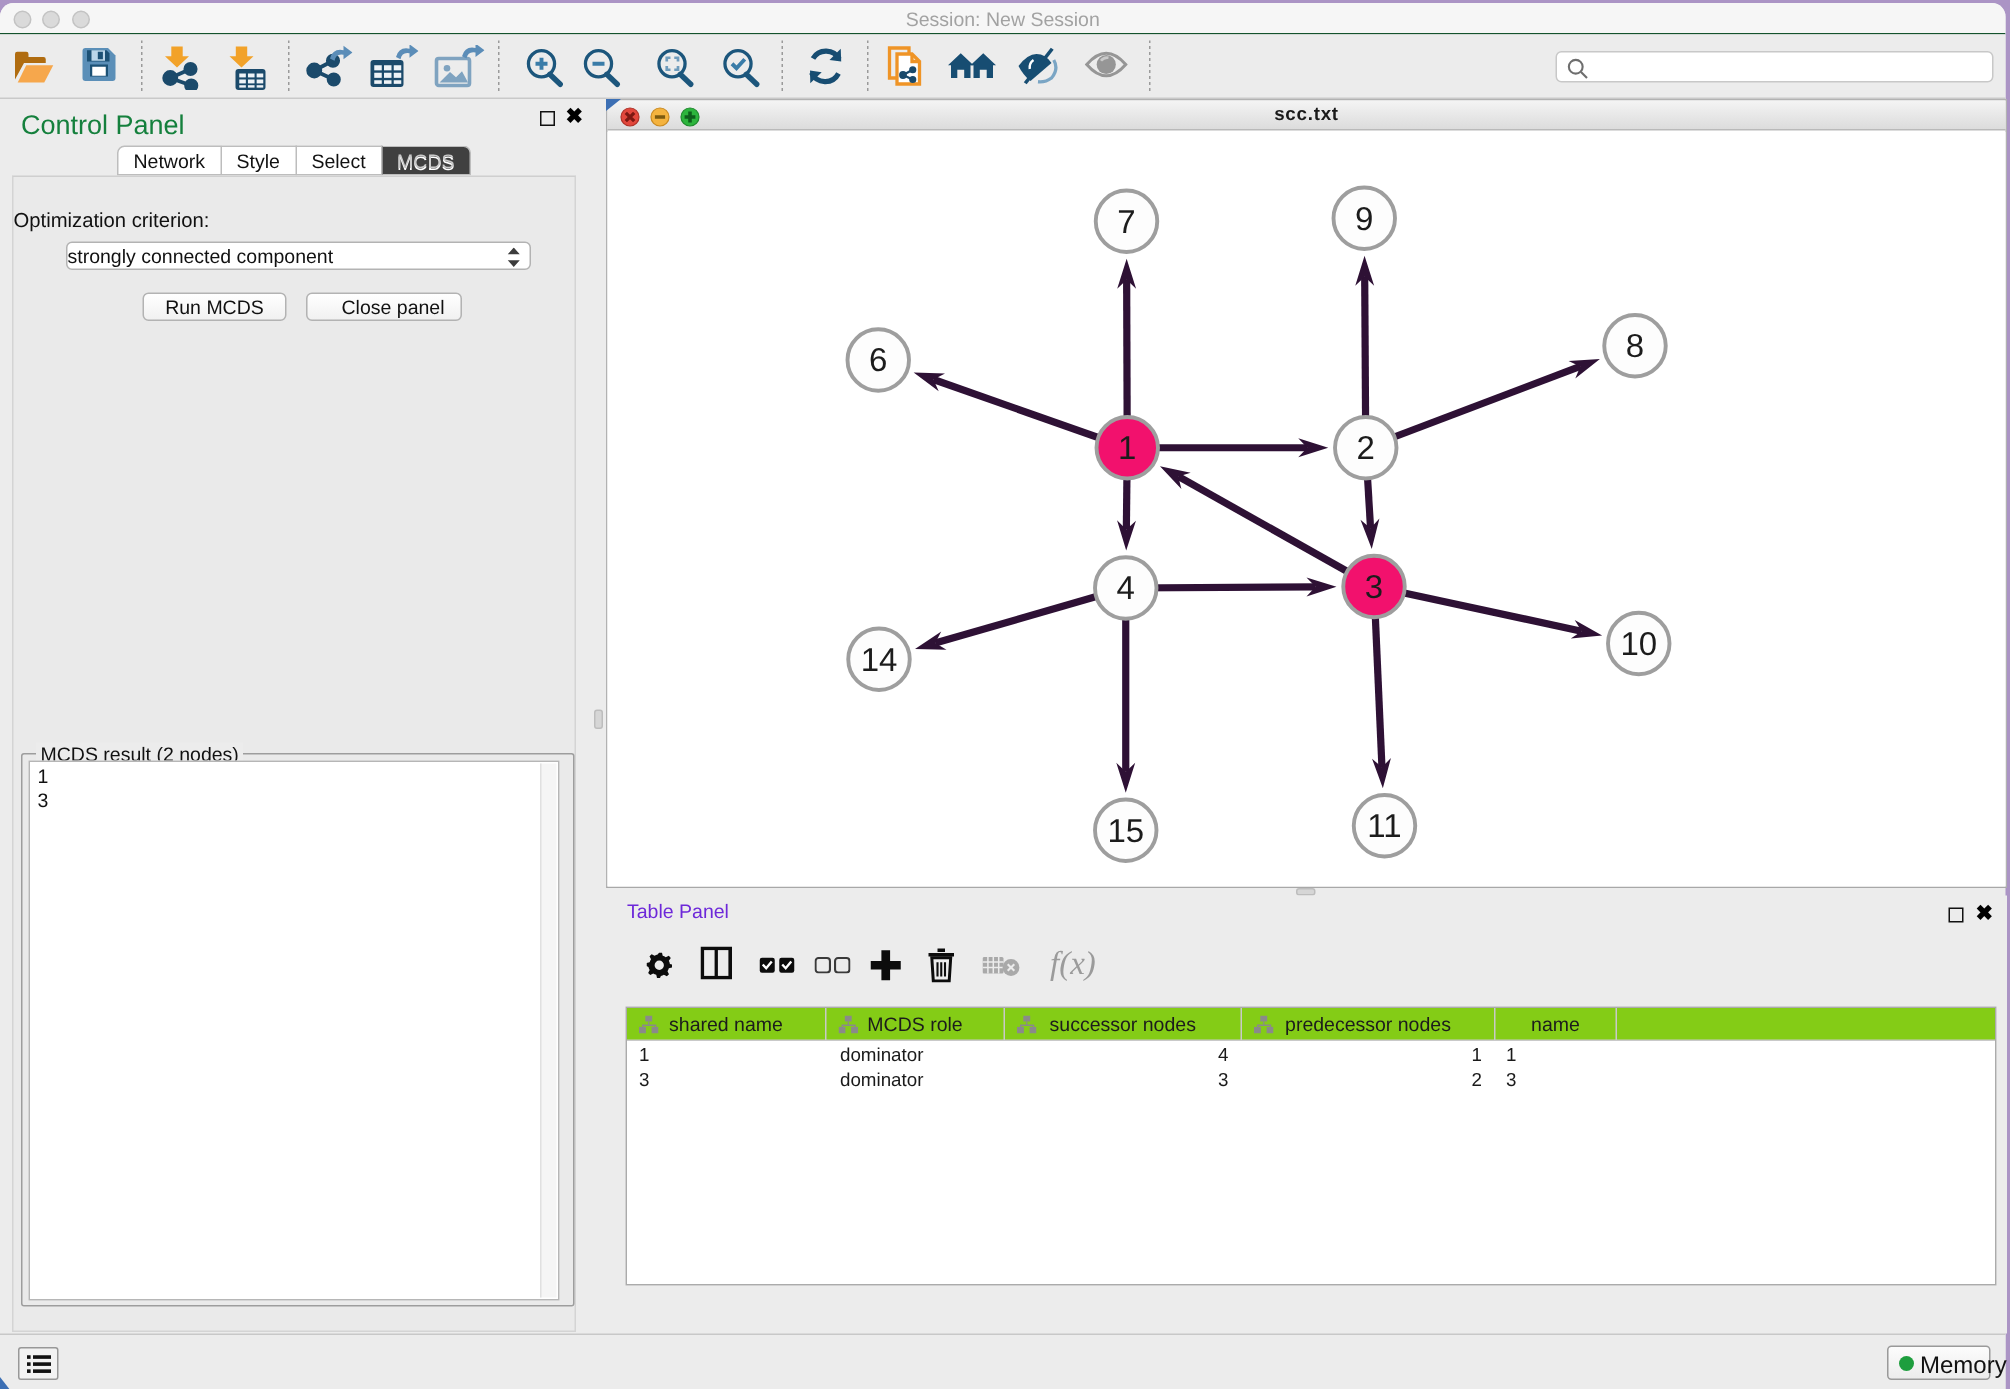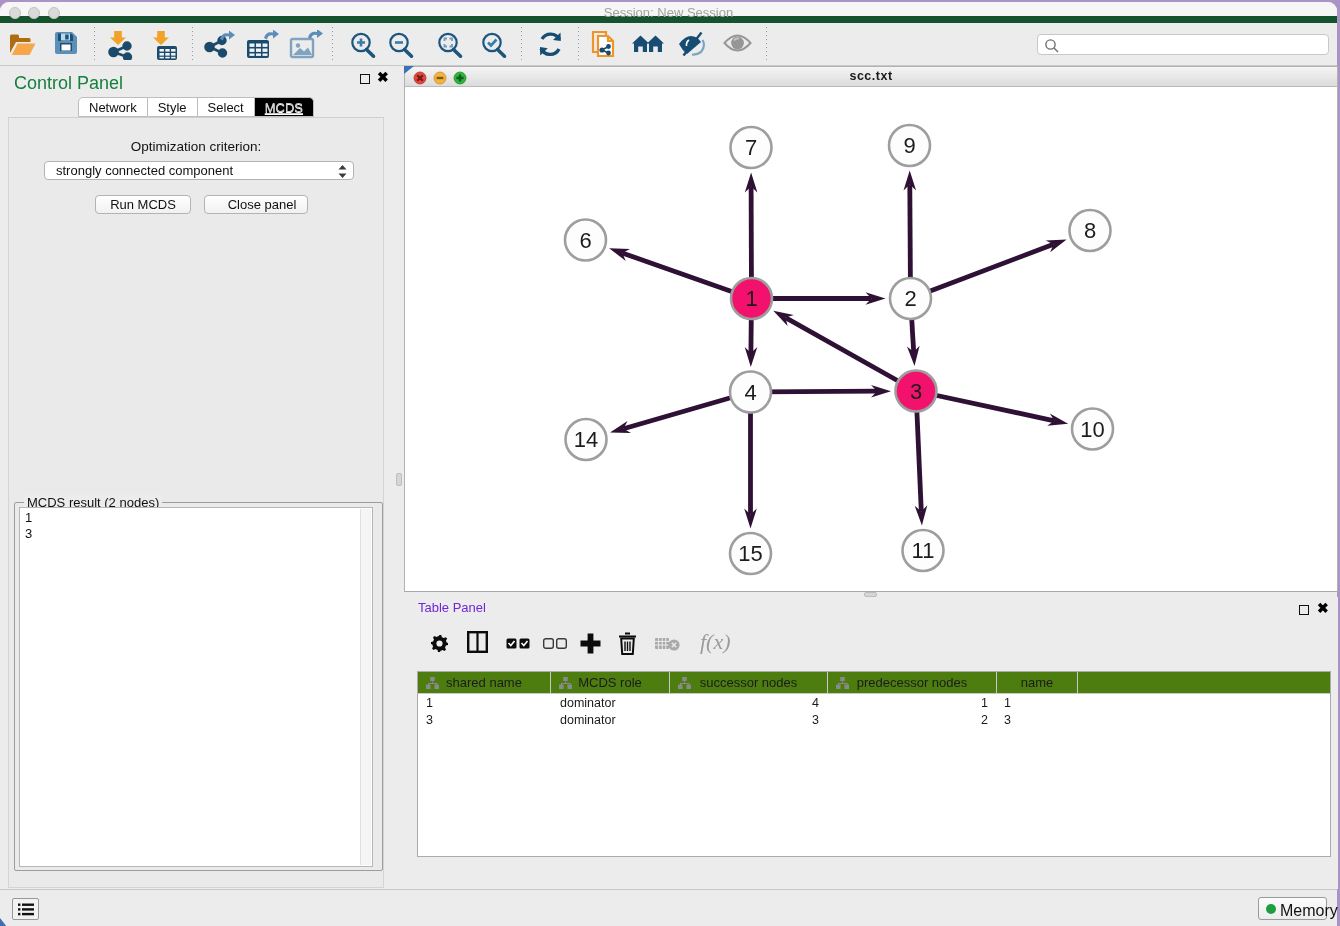--- a/index.html
+++ b/index.html
@@ -1,53 +1,53 @@
 <!DOCTYPE html>
 <html><head>
 <meta charset="utf-8">
 <style>
 * { margin:0; padding:0; box-sizing:border-box; }
 html,body { width:1340px; height:926px; overflow:hidden; }
 body { background:#ab94c5; font-family:"Liberation Sans", sans-serif; }
 #win { position:absolute; left:0; top:2px; width:1337px; height:924px; background:#ececec; border-radius:9px 9px 0 0; }
-#titlebar { position:absolute; left:0; top:0; width:100%; height:21px; background:#f6f6f6; border-radius:9px 9px 0 0; border-bottom:7px solid #14532d; }
+#titlebar { position:absolute; left:0; top:0; width:100%; height:21px; background:#f6f6f6; border-radius:9px 9px 0 0; border-bottom:1px solid #14532d; }
 #titlebar .light { position:absolute; top:5px; width:12px; height:12px; border-radius:50%; background:#dadada; border:1px solid #c3c3c3; }
 #title-text { position:absolute; width:100%; top:3px; text-align:center; font-size:13px; color:#a2a2a2; }
 #toolbar { position:absolute; left:0; top:21px; width:100%; height:43px; background:#ececec; border-bottom:1px solid #c9c9c9; }
 .sep { position:absolute; top:4px; height:34px; width:1px; background-image:repeating-linear-gradient(#9a9a9a 0 1.5px, transparent 1.5px 4px); }
 .ticon { position:absolute; top:7px; }
 #searchbox { position:absolute; left:1037px; top:11px; width:292px; height:21px; background:#fff; border:1px solid #c8c8c8; border-radius:4px; }
 
 #cpanel { position:absolute; left:0; top:64px; width:391px; height:823px; background:#ececec; }
 #cpanel .ptitle { position:absolute; left:14px; top:7px; font-size:18px; color:#15803d; }
 .wbtn { position:absolute; top:8px; width:10px; height:10px; border:1.6px solid #111; }
 .xbtn { position:absolute; top:3px; font-size:14px; font-weight:bold; color:#000; }
 #tabs { position:absolute; left:78px; top:31px; height:20px; font-size:13px; }
 .tab { float:left; height:20px; line-height:19px; padding:0 10px; background:#fff; border:1px solid #bdbdbd; border-left:none; color:#111; text-align:center; }
 .tab.first { border-left:1px solid #bdbdbd; border-radius:5px 0 0 0; }
-.tab.sel { background:#000000; color:#c9c9c9; text-shadow:0 1px 0 #fff; border-radius:0 5px 0 0;text-decoration:underline; }
+.tab.sel { background:#404040; color:#c9c9c9; text-shadow:0 1px 0 #fff; border-radius:0 5px 0 0; }
 #tabpane { position:absolute; left:8px; top:51px; width:376px; height:771px; background:#eaeaea; border:1px solid #d4d4d4; border-top:1px solid #cfcfcf; }
-#optlabel { position:absolute; width:100%; top:21px; text-align:center; font-size:13.5px; color:#111; }
-#dropdown { position:absolute; left:35px; top:43px; width:310px; height:19px; background:#fff; border:1px solid #b3b3b3; border-radius:4px; font-size:13px; color:#111; line-height:17px; padding-left:11px; }
+#optlabel { position:absolute; width:100%; top:21px; text-align:left; font-size:13.5px; color:#111; }
+#dropdown { position:absolute; left:35px; top:43px; width:310px; height:19px; background:#fff; border:1px solid #b3b3b3; border-radius:4px; font-size:13px; color:#111; line-height:17px; }
 .btn { position:absolute; top:77px; height:18.5px; background:linear-gradient(#ffffff,#f1f1f1); border:1px solid #b3b3b3; border-radius:4px; font-size:13px; color:#111; text-align:center; line-height:17px; }
 #fieldset { position:absolute; left:5px; top:384px; width:369px; height:369px; border:1px solid #9d9d9d; border-radius:2px; }
 #fieldset .legend { position:absolute; left:9px; top:-8px; background:#ececec; padding:0 3px; font-size:13px; color:#111; }
 #resultbox { position:absolute; left:4px; top:4px; width:354px; height:360px; background:#fff; border:1px solid #b6b6b6; font-size:13px; color:#111; }
 #resultbox .track { position:absolute; right:1px; top:1px; width:11px; height:356px; background:#f5f5f5; border-left:1px solid #e0e0e0; }
 
 #netframe { position:absolute; left:404px; top:64px; width:934px; height:526px; border:1px solid #b2b2b2; border-bottom:1px solid #a8a8a8; background:#fff; }
 #nettitle { position:absolute; left:0; top:0; width:100%; height:20px; background:linear-gradient(#f4f4f4,#dcdcdc); border-bottom:1px solid #b9b9b9; }
 #nettitle .t { position:absolute; width:100%; top:2px; text-align:center; font-weight:bold; font-size:12.5px; color:#1a1a1a; letter-spacing:0.5px; }
 #netcanvas { position:absolute; left:0; top:21px; width:932px; height:503px; overflow:hidden; background:#fff; }
 
 #tpanel { position:absolute; left:404px; top:595px; width:934px; height:292px; background:#ececec; }
 #tpanel .ptitle { position:absolute; left:14px; top:3px; font-size:13px; color:#6d28d9; }
 #ttoolbar { position:absolute; left:13px; top:26px; width:908px; height:40px; }
 #tbl { position:absolute; left:13px; top:74px; width:914px; height:186px; background:#fff; border:1px solid #ababab; }
-#thead { position:absolute; left:0; top:0; width:100%; height:22px; background:#4d7c0f; border-bottom:1px solid #c9c9c9; font-size:13px; color:#1c1c1c; }
+#thead { position:absolute; left:0; top:0; width:100%; height:22px; background:#84cc16; border-bottom:1px solid #c9c9c9; font-size:13px; color:#1c1c1c; }
 .hcell { position:absolute; top:0; height:22px; border-right:1px solid #c9c9c9; text-align:center; line-height:21px; }
 .hicon { position:absolute; left:8px; top:5px; }
 .trow { position:absolute; width:100%; height:17px; font-size:12.5px; color:#1a1a1a; }
 .tcell { position:absolute; top:1px; }
 .num { text-align:right; }
 #btabs { position:absolute; left:291px; top:270px; height:21px; font-size:13px; }
 .btab { float:left; height:21px; line-height:20px; padding:0 14px; background:#fff; border:1px solid #bdbdbd; border-left:none; color:#111; }
 .btab.first { border-left:1px solid #bdbdbd; border-radius:5px 0 0 5px; }
 .btab.last { border-radius:0 5px 5px 0; }
 .btab.sel { background:#e7e7e7; color:#c6c6c6; text-shadow:0 1px 0 #fff; }

